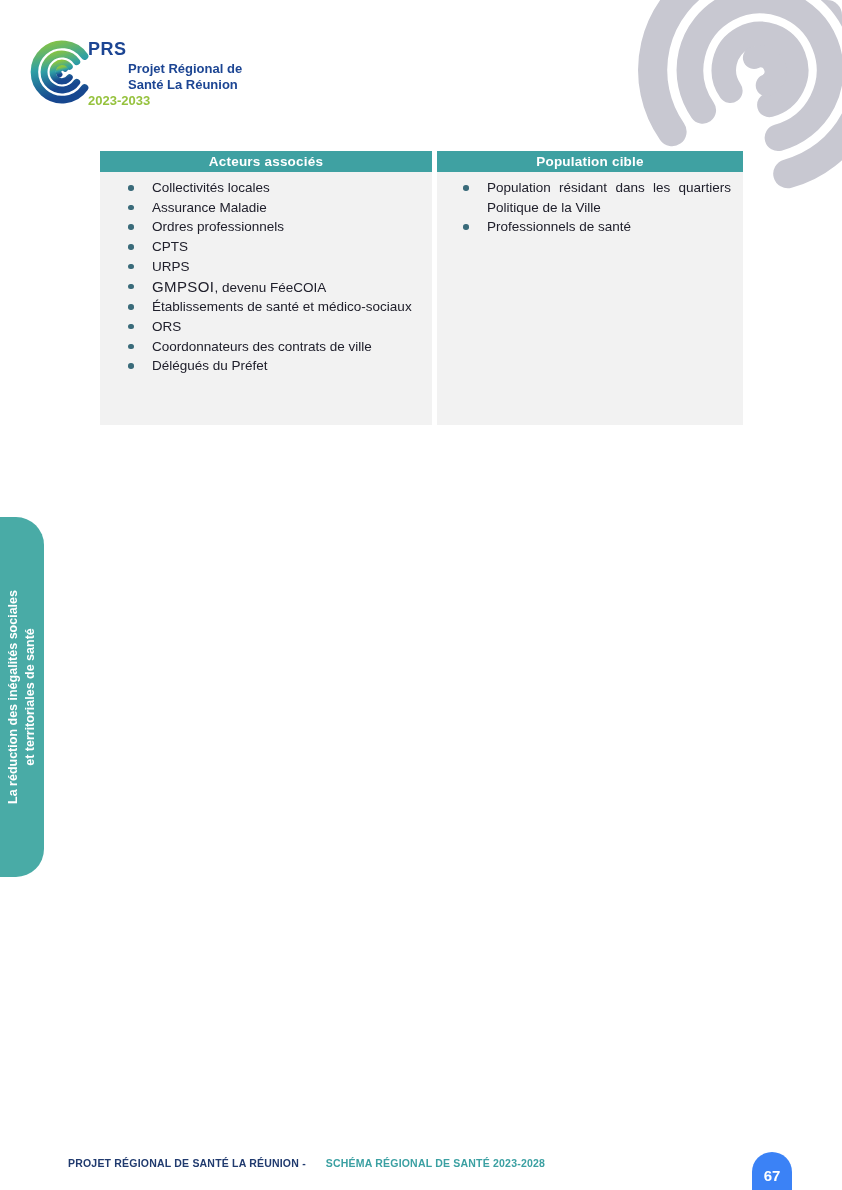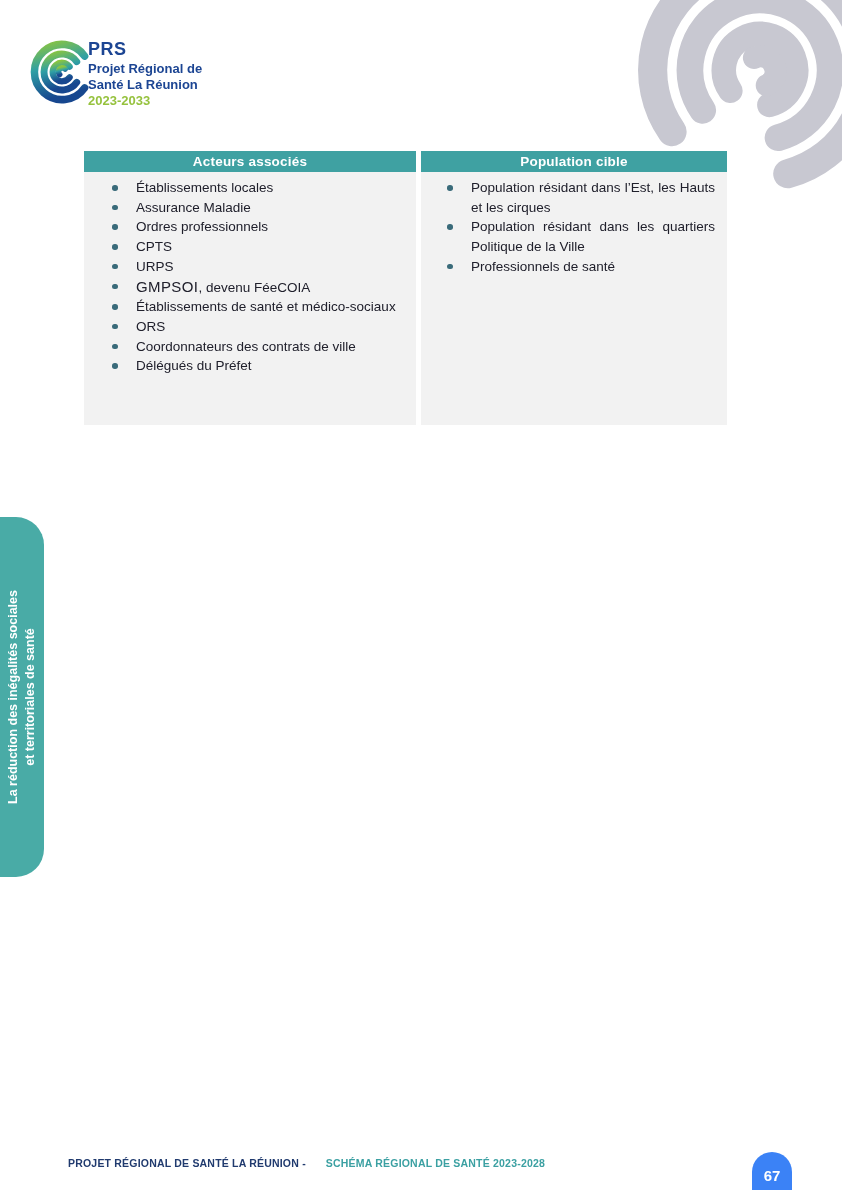--- a/index.html
+++ b/index.html
@@ -4,40 +4,41 @@
 <style>
   html, body { margin: 0; padding: 0; background: #ffffff; }
   .page {
     position: relative;
     width: 842px;
     height: 1190px;
     background: #ffffff;
     overflow: hidden;
     font-family: "Liberation Sans", sans-serif;
     color: #20202c;
+    border-radius: 15px;
   }
 
   
   .logo { position: absolute; left: 26px; top: 36px; width: 230px; height: 80px; }
   .logo-swirl { position: absolute; left: 0; top: 0; width: 72px; height: 72px; }
   .logo-text { position: absolute; left: 62px; top: 4px; line-height: 1.1; }
   .logo-acronym { font-size: 18px; font-weight: bold; color: #1c4593; letter-spacing: 0.5px; }
-  .logo-name { font-size: 13px; font-weight: bold; color: #1c4593; margin-top: 2px; }
+  .logo-name { font-size: 13px; font-weight: bold; color: #1c4593; margin-top: 2px; margin-left: 40px; }
   .logo-period { font-size: 13px; font-weight: bold; color: #96c23e; margin-top: 2px; }
 
   
   .deco-swirl {
     position: absolute; top: -70px; right: -58px;
     width: 280px; height: 280px;
     transform: rotate(110deg);
     pointer-events: none;
   }
 
   
-  .actors-table { position: absolute; left: 84px; top: 151px; width: 643px; display: flex; gap: 5px; align-items: stretch; justify-content: space-between; }
+  .actors-table { position: absolute; left: 100px; top: 151px; width: 643px; display: flex; gap: 5px; align-items: stretch; justify-content: space-between; }
   .tcol { display: flex; flex-direction: column; }
   .tcol-left  { width: 332px; }
   .tcol-right { width: 306px; }
   .tcol-header {
     background: #3fa1a2; color: #ffffff;
     font-size: 13.5px; font-weight: bold;
     text-align: center; height: 21px; line-height: 21px;
     letter-spacing: 0.2px;
   }
   .tcol-body { background: #f2f2f2; flex: 1; min-height: 233px; padding: 6px 0 14px 0; }
@@ -125,39 +126,38 @@
       <path d="M 65.2 55 A 6.5 6.5 0 1 0 56 64.2" stroke-width="9.5"></path>
     </g>
   </svg>
 
   <div class="actors-table">
 
     <div class="tcol tcol-left">
       <div class="tcol-header">Acteurs associés</div>
       <div class="tcol-body">
         <ul class="bullet-list">
-          <li>Établissements locales</li>
+          <li>Collectivités locales</li>
           <li>Assurance Maladie</li>
           <li>Ordres professionnels</li>
           <li>CPTS</li>
           <li>URPS</li>
           <li><span class="smallcaps">GMPSOI</span><span>, devenu FéeCOIA</span></li>
           <li>Établissements de santé et médico-sociaux</li>
           <li>ORS</li>
           <li>Coordonnateurs des contrats de ville</li>
           <li>Délégués du Préfet</li>
         </ul>
       </div>
     </div>
 
     <div class="tcol tcol-right">
       <div class="tcol-header">Population cible</div>
       <div class="tcol-body">
         <ul class="bullet-list">
-          <li>Population résidant dans l’Est, les Hauts et les cirques</li>
           <li>Population résidant dans les quartiers Politique de la Ville</li>
           <li>Professionnels de santé</li>
         </ul>
       </div>
     </div>
 
   </div>
 
   <div class="side-tab">
     <div class="side-tab-label">

